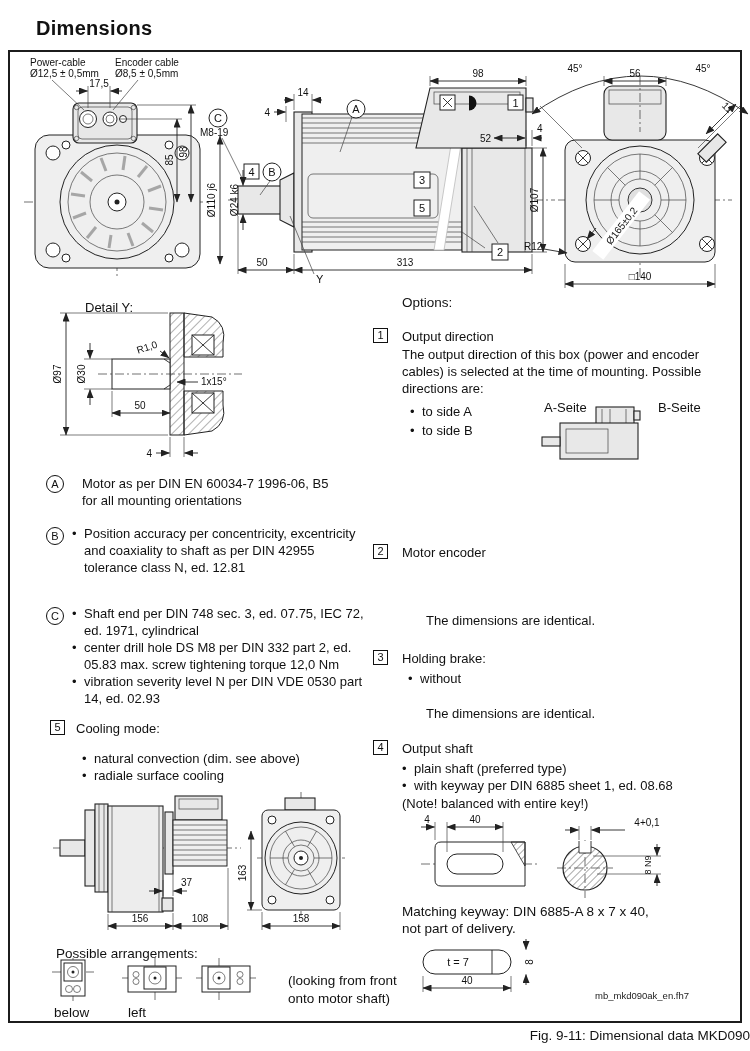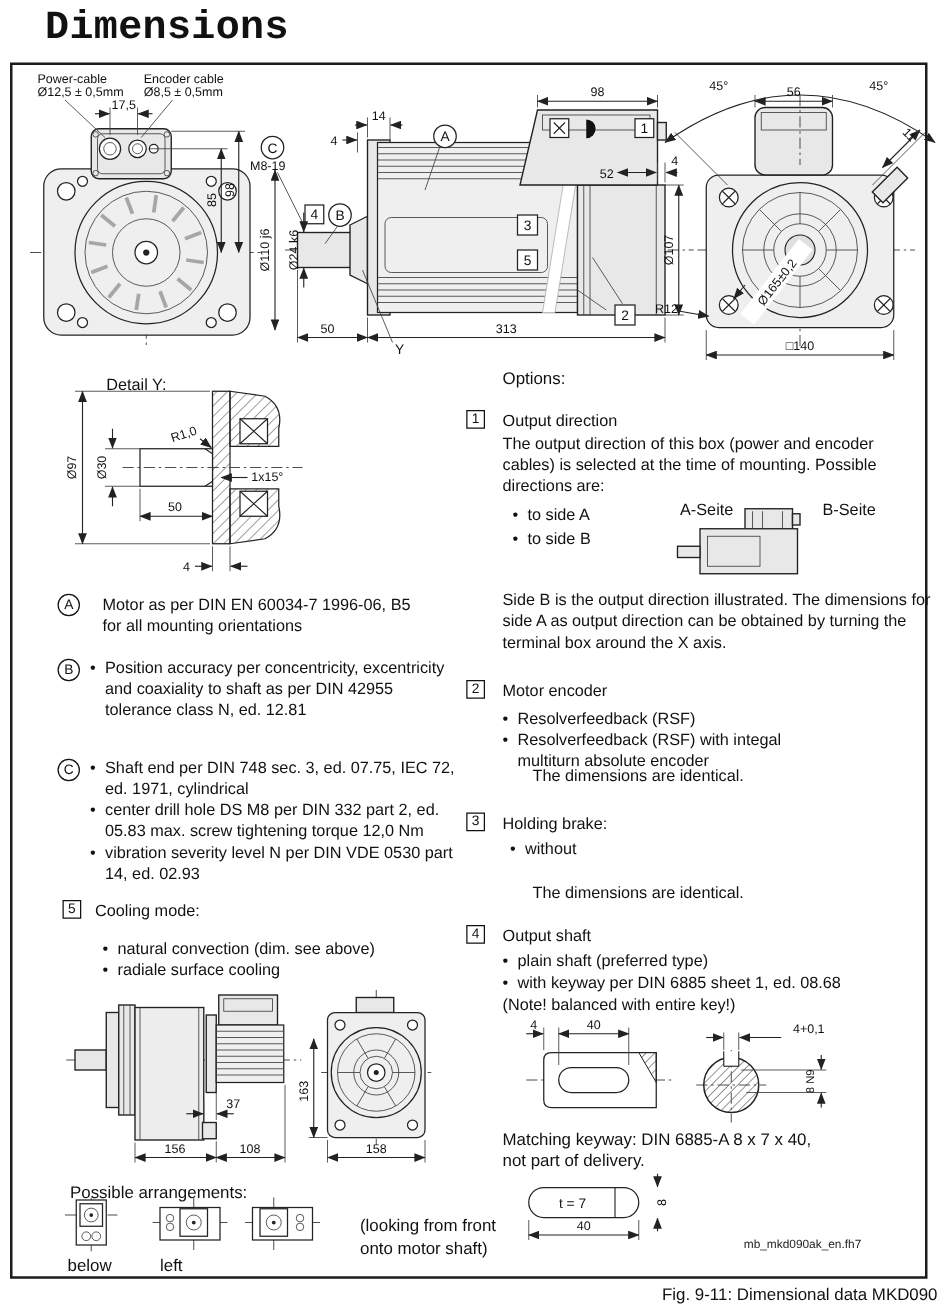--- a/index.html
+++ b/index.html
@@ -1,19 +1,19 @@
 <!DOCTYPE html>
 <html><head>
 <meta charset="utf-8">
 <style>
   * { margin:0; padding:0; box-sizing:border-box; }
   html,body { background:#fff; }
   body { width:750px; height:1051px; font-family:"Liberation Sans", sans-serif; color:#111; }
   .page { position:relative; width:750px; height:1051px; background:#fff; overflow:hidden; }
-  .title { position:absolute; left:36px; top:3px; font-size:32px; font-weight:bold; letter-spacing:.3px;font-family:Liberation Mono, monospace; }
+  .title { position:absolute; left:36px; top:17px; font-size:20px; font-weight:bold; letter-spacing:.3px; }
   .frame { position:absolute; left:8px; top:50px; width:734px; height:973px; border:2px solid #1c1c1c; }
   .abs { position:absolute; }
   .bt { font-size:13px; line-height:17px; }
   .bt14 { font-size:13.5px; line-height:17px; }
   .nbox { position:absolute; width:15px; height:15px; border:1.3px solid #111; font-size:11px; line-height:13px; text-align:center; background:#fff; }
   .cmark { position:absolute; width:18px; height:18px; border:1.4px solid #111; border-radius:50%; font-size:11px; line-height:16px; text-align:center; background:#fff; }
   ul.bullets { list-style:none; }
   ul.bullets li { position:relative; padding-left:12px; font-size:13px; line-height:17px; }
   ul.bullets li::before { content:"\2022"; position:absolute; left:0; top:0; }
   .footerline { font-size:13px; line-height:17px;margin-left:24px; }
@@ -513,28 +513,23 @@
       <text class="dt13" x="128" y="16">B-Seite</text>
       <rect class="part" x="66" y="11" width="38" height="18"></rect>
       <line class="thin" x1="72" y1="13" x2="72" y2="27"></line>
         <line class="thin" x1="80" y1="13" x2="80" y2="27"></line>
         <line class="thin" x1="96" y1="13" x2="96" y2="27"></line>
       <rect class="part" x="104" y="15" width="6" height="9"></rect>
       <rect class="part" x="30" y="27" width="78" height="36"></rect>
       <rect class="thin" x="36" y="33" width="42" height="24" fill="#ededed"></rect>
       <rect class="part" x="12" y="41" width="18" height="9"></rect>
     </svg>
-    <div class="abs bt" style="left:392px;top:419px;width:346px">Side B is the output direction illustrated. The dimensions for side A as output direction can be obtained by turning the terminal box around the X axis.</div>
 
     <div class="nbox" style="left:363px;top:492px">2</div>
     <div class="abs bt" style="left:392px;top:492px">Motor encoder</div>
-    <ul class="bullets abs" style="left:392px;top:514px;width:252px">
-      <li>Resolverfeedback (RSF)</li>
-      <li>Resolverfeedback (RSF) with integal multiturn absolute encoder</li>
-    </ul>
     <div class="abs footerline" style="left:392px;top:560px">The dimensions are identical.</div>
 
     <div class="nbox" style="left:363px;top:598px">3</div>
     <div class="abs bt" style="left:392px;top:598px">Holding brake:</div>
     <ul class="bullets abs" style="left:398px;top:618px;width:200px">
       <li>without</li>
     </ul>
     <div class="abs footerline" style="left:392px;top:653px">The dimensions are identical.</div>
 
     <div class="nbox" style="left:363px;top:688px">4</div>

